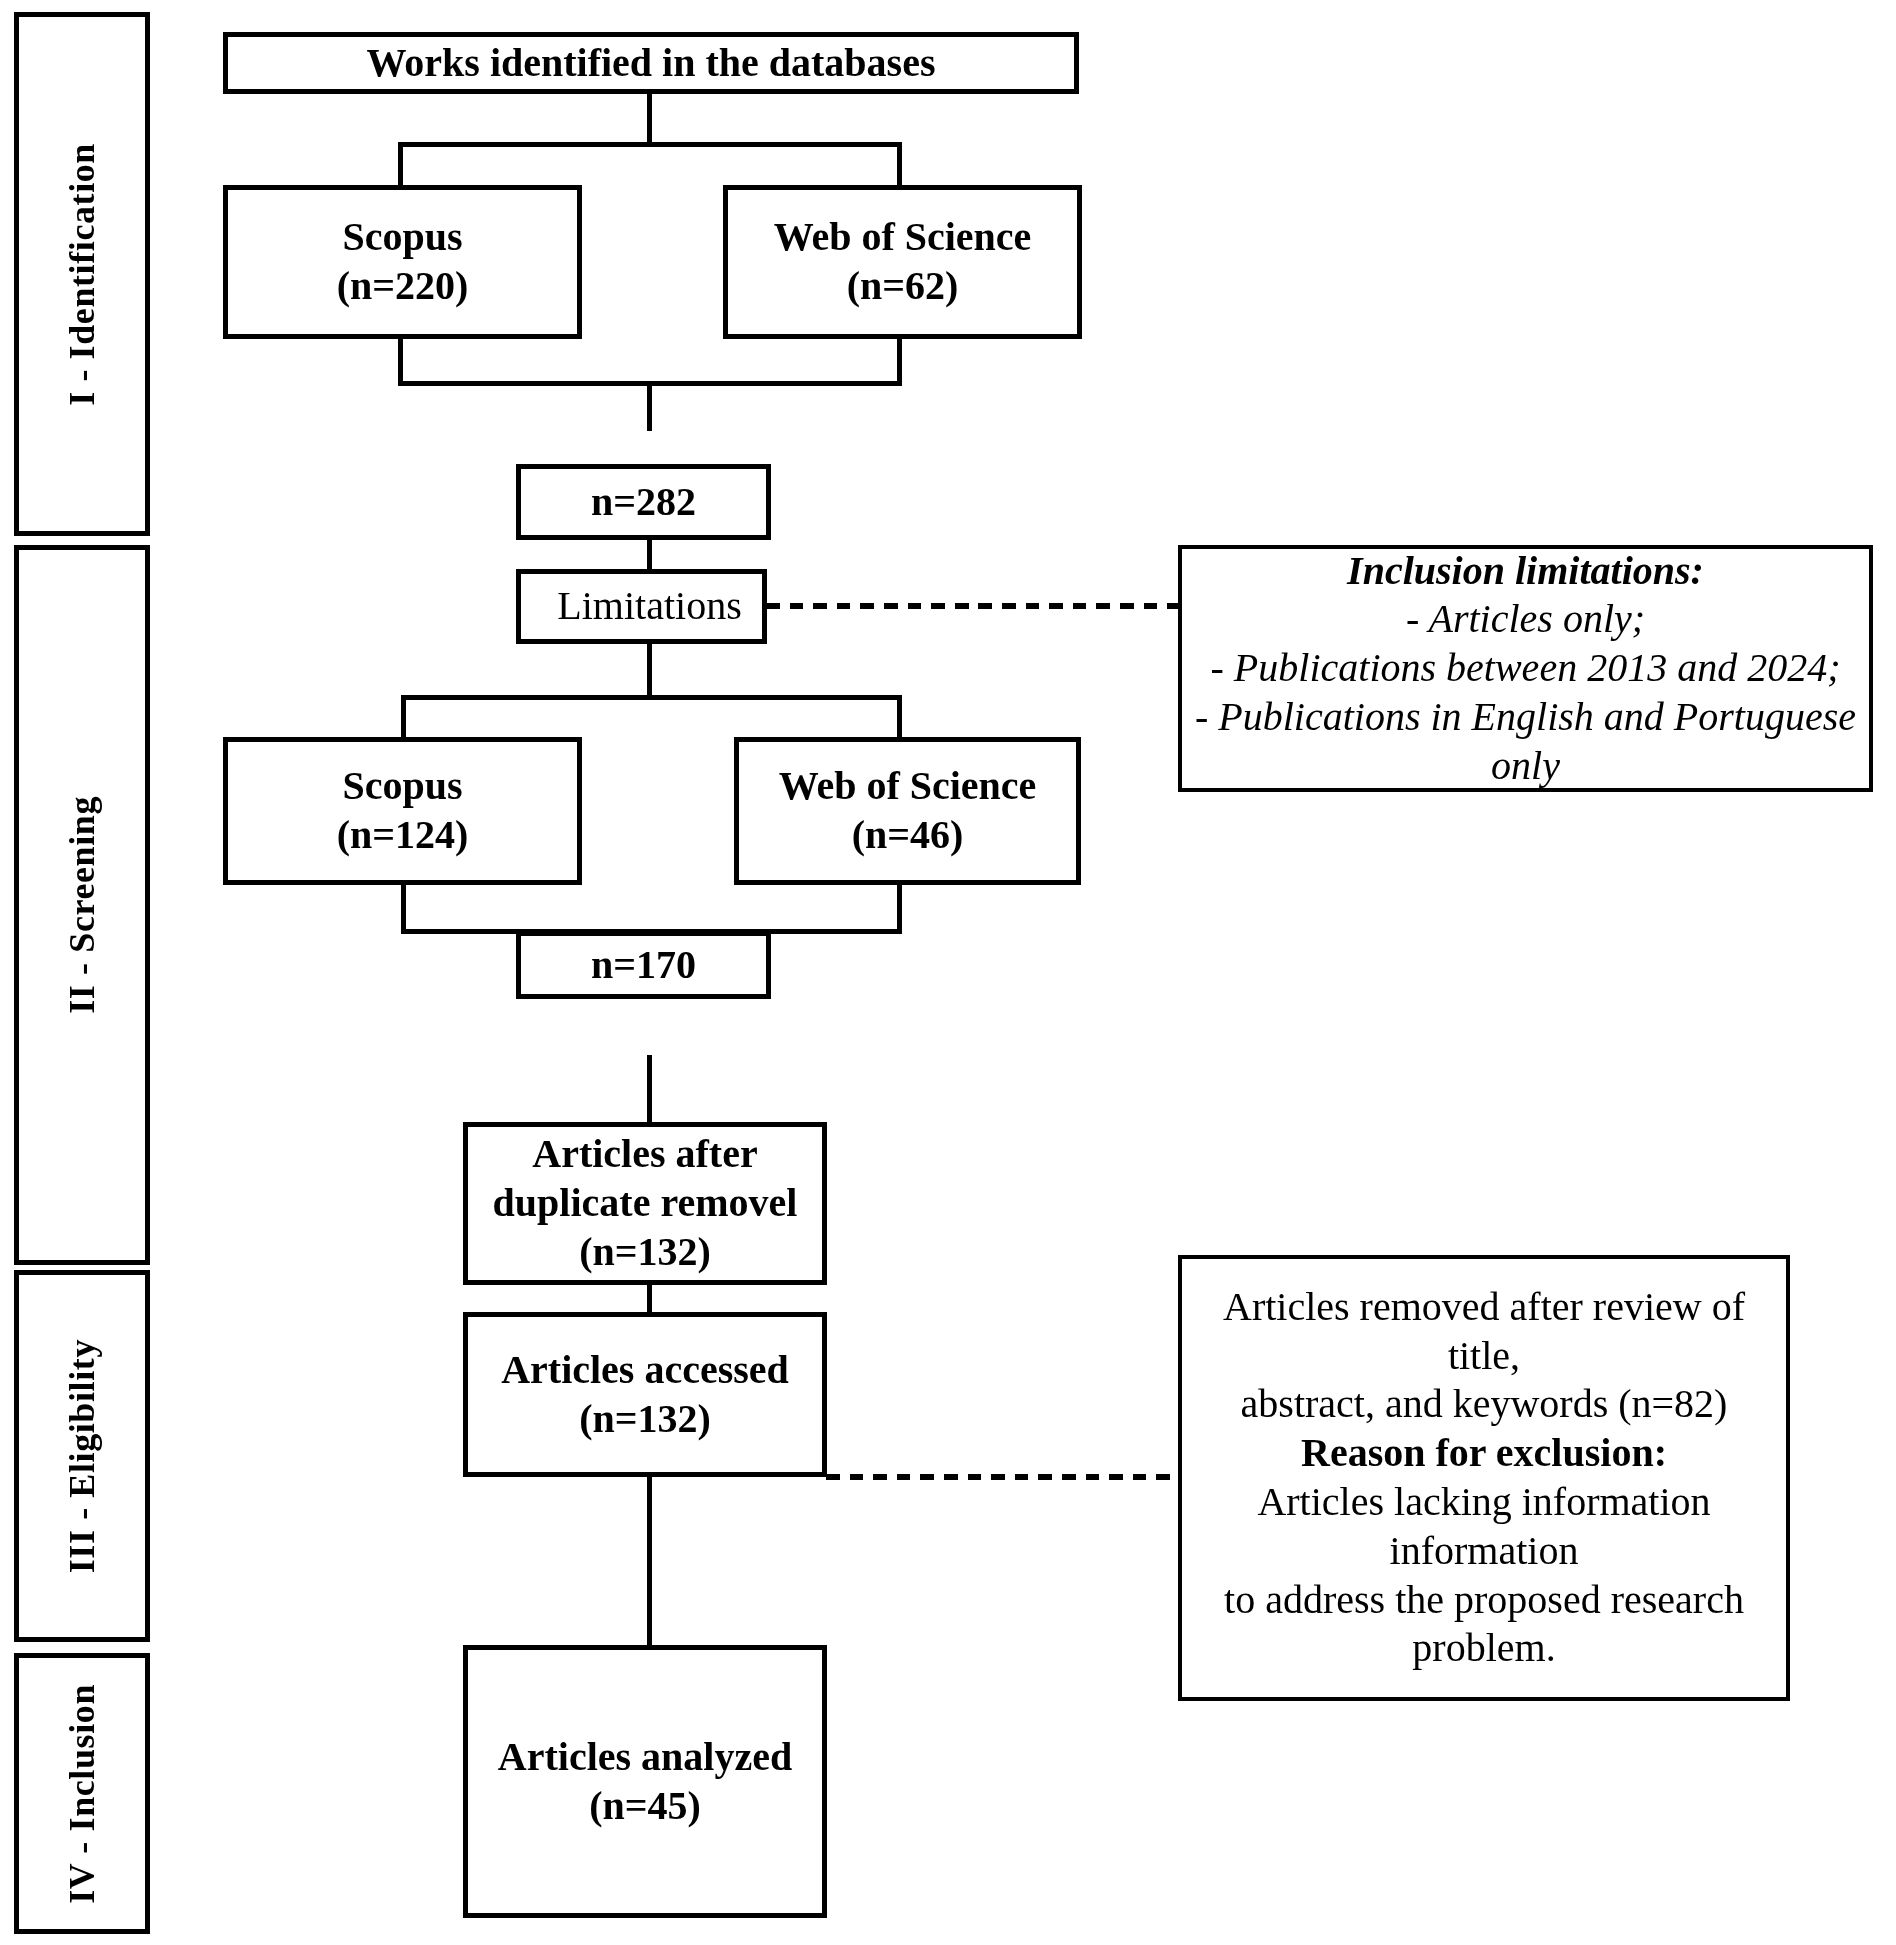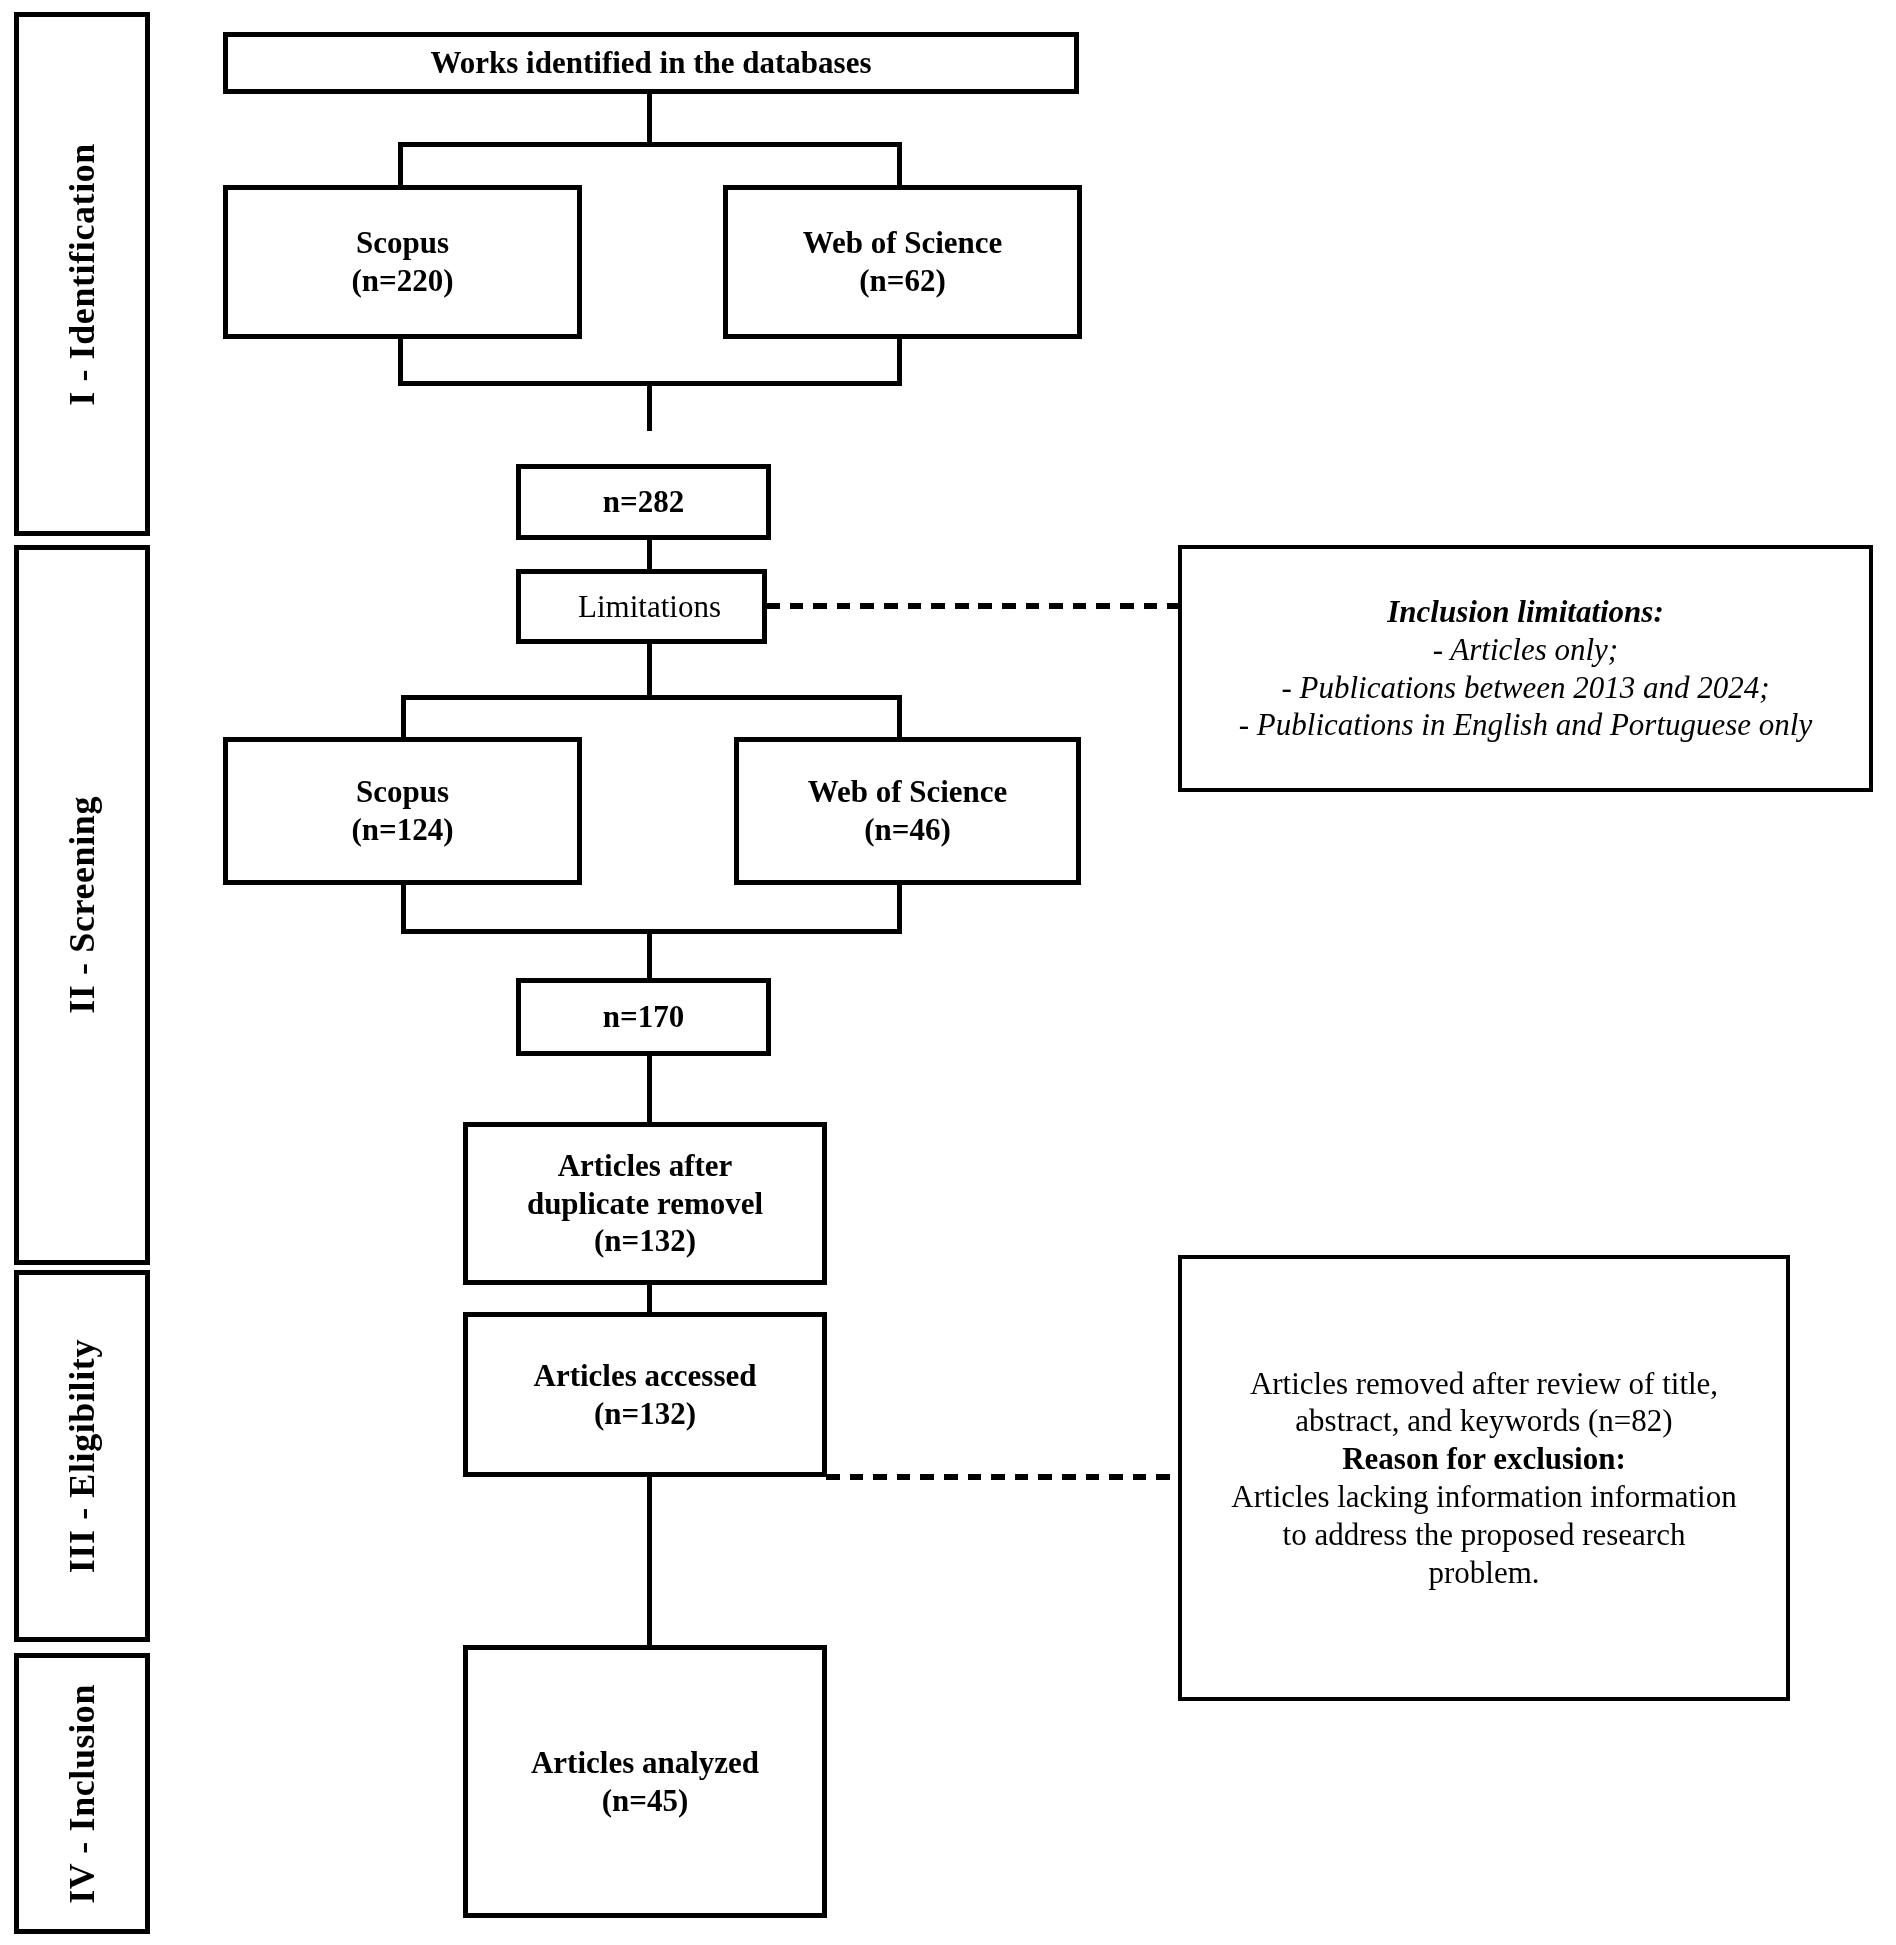--- a/index.html
+++ b/index.html
@@ -42,21 +42,21 @@
     position: absolute;
     border: 5px solid #000;
     background: #fff;
     box-sizing: border-box;
     display: flex;
     align-items: center;
     justify-content: center;
     text-align: center;
   }
   .node .txt {
-    font-size: 31px;
+    font-size: 40px;
     line-height: 1.22;
     padding: 0 7.5px;
   }
   .node.bold .txt { font-weight: bold; }
   .node.thin { border-width: 4.4px; }
 
   .node .txt .b { font-weight: bold; }
   .node .txt .r { font-weight: normal; }
 
   
@@ -163,21 +163,21 @@
     </span>
   </div>
 
   <div class="node bold" style="left:734px; top:737px; width:347px; height:148px;">
     <span class="txt">
       <span>Web of Science</span><br>
       <span>(n=46)</span>
     </span>
   </div>
 
-  <div class="node bold" style="left:516px; top:978px; width:255px; height:78px;">
+  <div class="node bold" style="left:516px; top:931px; width:255px; height:68px;">
     <span class="txt">n=170</span>
   </div>
 
   <div class="node bold" style="left:463px; top:1122px; width:364px; height:163px;">
     <span class="txt">
       <span>Articles after</span><br>
       <span>duplicate removel</span><br>
       <span>(n=132)</span>
     </span>
   </div>

